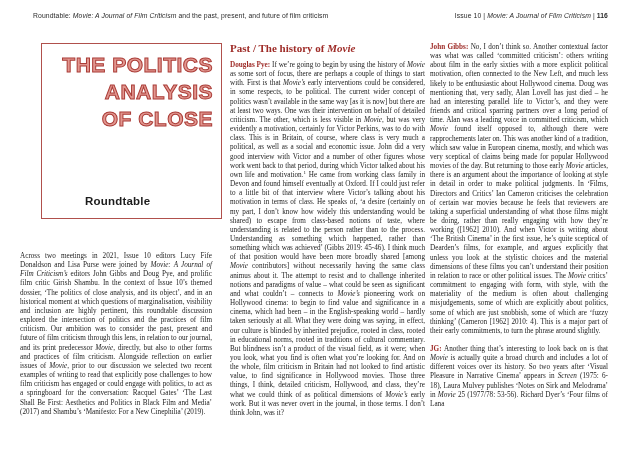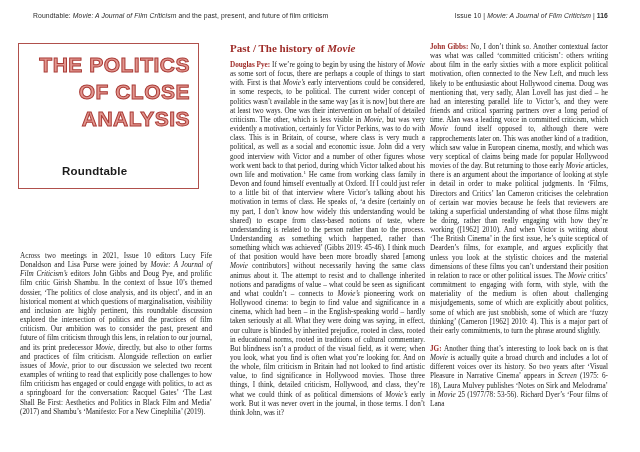--- a/index.html
+++ b/index.html
@@ -16,21 +16,21 @@
   
   .running-head{
     position:absolute;top:12px;left:33px;right:32px;
     display:flex;justify-content:space-between;
     font-family:"Liberation Sans", sans-serif;
     font-size:6.8px;color:#2b2b2b;letter-spacing:.1px;
   }
 
   
   .title-box{
-    position:absolute;left:18px;top:43px;width:181px;height:146px;
+    position:absolute;left:41px;top:43px;width:181px;height:176px;
     border:1.6px solid #b0504c;box-sizing:border-box;
     background:#ffffff;
   }
   .title-lines{
     position:absolute;top:7px;right:8px;text-align:right;
     font-family:"Liberation Sans", sans-serif;
     font-weight:700;font-size:21px;line-height:27px;
     letter-spacing:.5px;
     color:#e2968f;
     -webkit-text-stroke:1px #aa3c37;
@@ -62,22 +62,22 @@
 <div class="page">
 
   <div class="running-head">
     <span><span>Roundtable: </span><span style="font-style: italic;">Movie: A Journal of Film Criticism</span><span> and the past, present, and future of film criticism</span></span>
     <span><span>Issue 10  |  </span><span style="font-style: italic;">Movie: A Journal of Film Criticism</span><span>  |  </span><span style="font-weight: 700;">116</span></span>
   </div>
 
   <div class="title-box">
     <div class="title-lines">
       <div>THE POLITICS</div>
+      <div>ANALYSIS</div>
       <div>OF CLOSE</div>
-      <div>ANALYSIS</div>
     </div>
     <div class="roundtable-label">Roundtable</div>
   </div>
 
   <div class="col col-left">
     <p><span>Across two meetings in 2021, Issue 10 editors Lucy Fife Donaldson and Lisa Purse were joined by </span><span style="font-style: italic;">Movie: A Journal of Film Criticism’s</span><span> editors John Gibbs and Doug Pye, and prolific film critic Girish Shambu. In the context of Issue 10’s themed dossier, ‘The politics of close analysis, and its object’, and in an historical moment at which questions of marginalisation, visibility and inclusion are highly pertinent, this roundtable discussion explored the intersection of politics and the practices of film criticism. Our ambition was to consider the past, present and future of film criticism through this lens, in relation to our journal, and its print predecessor </span><span style="font-style: italic;">Movie</span><span>, directly, but also to other forms and practices of film criticism. Alongside reflection on earlier issues of </span><span style="font-style: italic;">Movie</span><span>, prior to our discussion we selected two recent examples of writing to read that explicitly pose challenges to how film criticism has engaged or could engage with politics, to act as a springboard for the conversation: Racquel Gates’ ‘The Last Shall Be First: Aesthetics and Politics in Black Film and Media’ (2017) and Shambu’s ‘Manifesto: For a New Cinephilia’ (2019).</span></p>
   </div>
 
   <div class="col col-mid">
     <h2 class="section-heading"><span>Past / The history of </span><span style="font-style: italic;">Movie</span></h2>

